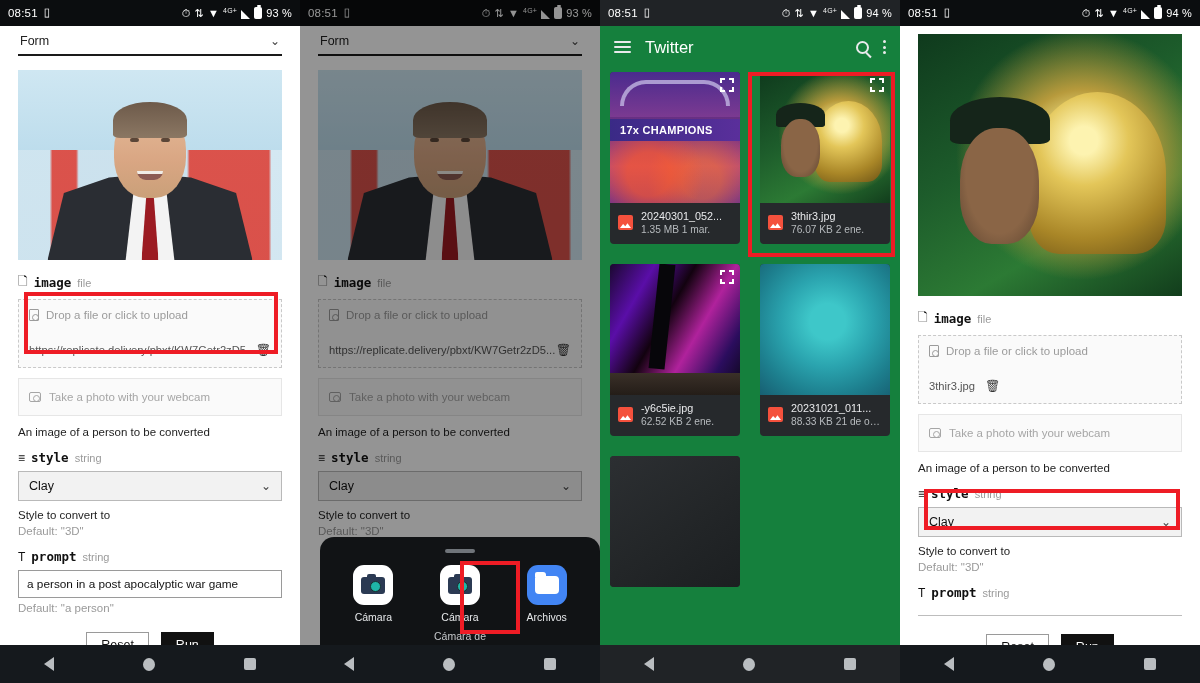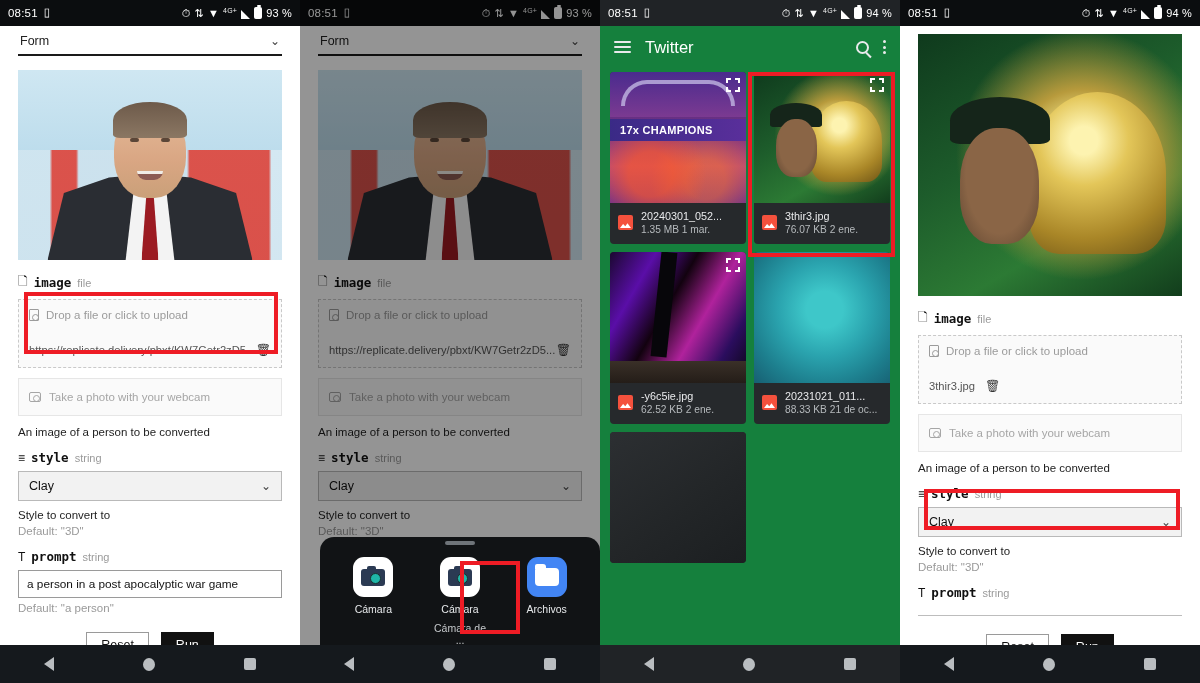--- a/index.html
+++ b/index.html
@@ -133,21 +133,21 @@
 
   
   .hl { position:absolute; border: 4px solid #ee1c25; pointer-events:none; }
 
   
   .dim { position:absolute; top:0; left:0; width:100%; height:100%; background:rgba(0,0,0,.42); }
 
   
   .sheet {
     position:absolute; left:0; right:0; bottom:38px; height: 108px;
-    background:#111315; border-radius: 14px 14px 0 0;  margin-left: 20px;
+    background:#111315; border-radius: 14px 14px 0 0; padding-top: 8px; margin-left: 20px;
   }
   .sheet-grab { width:30px;height:4px;background:#6f7479;border-radius:3px;margin: 4px auto 12px auto; }
   .sheet-apps { display:flex; gap: 24px; padding: 0 22px; }
   .app { width: 64px; display:flex; flex-direction:column; align-items:center; gap:6px; }
   .app-icon { width: 40px; height: 40px; border-radius: 11px; display:flex; align-items:center; justify-content:center; }
   .app-icon.white { background:#fff; }
   .app-icon.blue { background:#4285f4; }
   .cam-glyph { width:24px;height:17px;background:#2b3a53;border-radius:3px;position:relative; }
   .cam-glyph:before{content:"";position:absolute;top:-3px;left:6px;width:9px;height:4px;background:#2b3a53;border-radius:2px 2px 0 0;}
   .cam-glyph:after{content:"";position:absolute;top:4px;left:9px;width:9px;height:9px;border-radius:50%;background:#1fb6a8;border:1.5px solid #17332f;}
@@ -160,21 +160,21 @@
   .files-root { position:absolute; top:26px; left:0; right:0; bottom:38px; background:#15803d; }
   .files-appbar { height: 42px; display:flex; align-items:center; gap:14px; padding: 0 14px; color:#fff; }
   .hamb { width:17px; height:12px; display:flex; flex-direction:column; justify-content:space-between; }
   .hamb i { display:block; height:2px; background:#e9eaec; border-radius:1px; }
   .files-title { font-size: 16.5px; color:#fff; flex:1; font-weight:400; }
   .mag { width:13px;height:13px;border:2px solid #e9eaec;border-radius:50%; position:relative;}
   .mag:after{content:"";position:absolute;right:-5px;bottom:-4px;width:7px;height:2px;background:#e9eaec;transform:rotate(45deg);}
   .kebab { display:flex; flex-direction:column; gap:2.5px; }
   .kebab i { width:3px;height:3px;background:#e9eaec;border-radius:50%; }
 
-  .files-grid { padding: 4px 10px; display:grid; grid-template-columns: 1fr 1fr; gap: 8px; }
+  .files-grid { padding: 4px 10px; display:grid; grid-template-columns: 1fr 1fr; gap: 20px; }
   .file-card { background:#26292c; border-radius: 4px; overflow:hidden; }
   .file-thumb { height: 131px; position:relative; }
   .file-meta { display:flex; align-items:center; gap:8px; padding: 7px 8px 9px 8px; }
   .pic-ico { width:15px;height:15px;background:#f4513d;border-radius:2px; position:relative; flex:none;}
   .pic-ico:after{content:"";position:absolute;left:2px;bottom:2px;width:11px;height:6px;background:#fff;clip-path:polygon(0% 100%,28% 35%,48% 72%,68% 22%,100% 100%);}
   .fm-text { min-width:0; }
   .fm-name { font-size: 10.8px; color:#e9eaec; white-space:nowrap; overflow:hidden; text-overflow:ellipsis; }
   .fm-sub { font-size: 10.2px; color:#b6babd; margin-top:2px; white-space:nowrap; overflow:hidden; text-overflow:ellipsis; }
   .expand {
     position:absolute; top:6px; right:6px; width:14px; height:14px;

